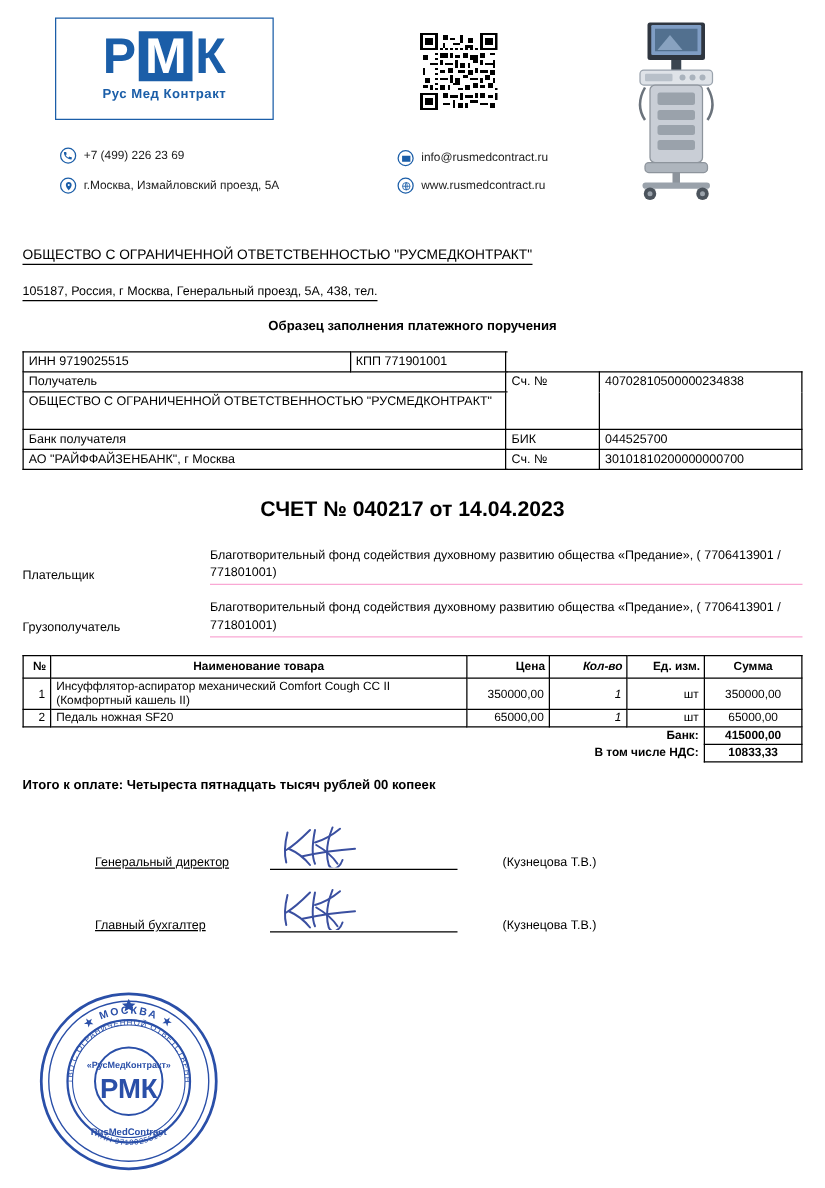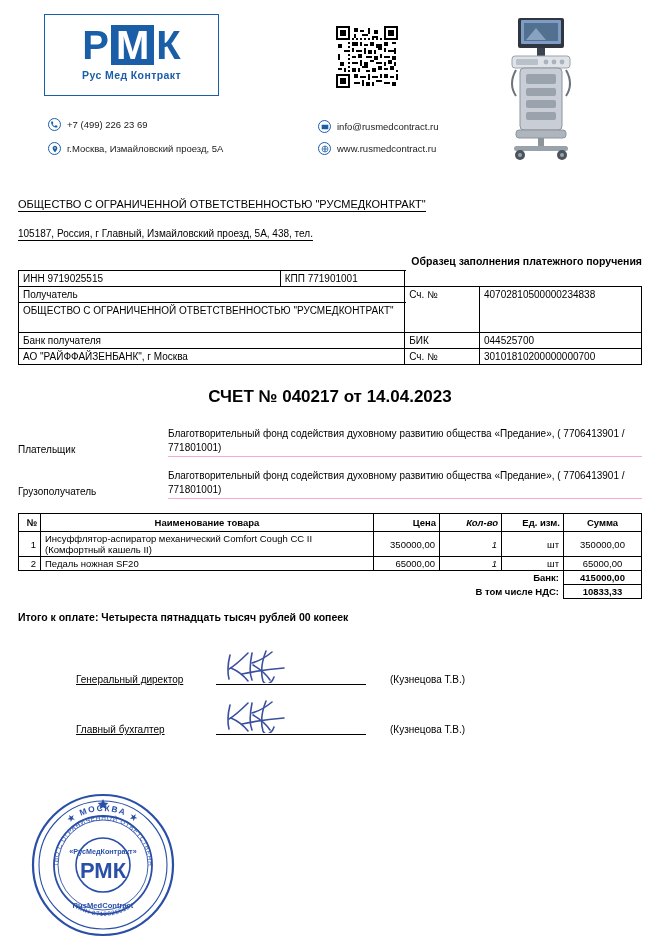--- a/index.html
+++ b/index.html
@@ -67,22 +67,22 @@
     margin-top: 28px;
     font-size: 11px; font-weight: normal;
     border-bottom: 1px solid #000; display: inline-block; padding-bottom: 1px;
   }
   .org-addr {
     margin-top: 16px; font-size: 10px;
     border-bottom: 1px solid #000; display: inline-block; padding-bottom: 1px;
   }
 
   .sample-title {
-    text-align: right; font-weight: bold; font-size: 10.5px;
-    margin-top: 14px; margin-bottom: 3px;
+    text-align: center; font-weight: bold; font-size: 10.5px;
+    margin-top: 14px; margin-bottom: 14px;
   }
 
   
   table { border-collapse: collapse; width: 100%; }
   .pay-t { font-size: 10px; }
   .pay-t td { border: 1px solid #000; padding: 2px 4px; vertical-align: top; height: 15px; }
   .pay-t .tall { height: 30px; }
 
   
   .inv-title {
@@ -115,21 +115,21 @@
   .tot-row td { border: none; text-align: right; font-weight: bold; padding: 1px 4px; }
   .tot-row td.boxed { border: 1px solid #000; margin-top: 24px; }
 
   .total-words { font-weight: bold; font-size: 10.5px; margin-top: 12px; }
 
   
   .sig-block { margin-top: 26px; position: relative; }
   .sig-row { display: flex; align-items: flex-end; height: 36px; position: relative; }
   .sig-title { width: 140px; margin-left: 58px; font-size: 10px; text-decoration: underline; }
   .sig-line { width: 150px; border-bottom: 1px solid #000; position: relative; height: 16px; }
-  .sig-name { margin-left: 24px; font-size: 10px; }
+  .sig-name { margin-left: 36px; font-size: 10px; }
   .scribble { position: absolute; left: 6px; top: -20px; }
 
   
   .stamp { position: absolute; left: 28px; top: 790px; width: 150px; height: 150px; }
 </style>
 </head>
 <body>
 
 <div class="page">
 
@@ -247,21 +247,21 @@
         <circle cx="24" cy="141" r="5" fill="#4b535c"></circle>
         <circle cx="66" cy="141" r="5" fill="#4b535c"></circle>
         <circle cx="24" cy="141" r="2" fill="#9aa2ab"></circle>
         <circle cx="66" cy="141" r="2" fill="#9aa2ab"></circle>
       </svg>
     </div>
   </div>
 
   <div>
     <div class="org-name">ОБЩЕСТВО С ОГРАНИЧЕННОЙ ОТВЕТСТВЕННОСТЬЮ "РУСМЕДКОНТРАКТ"</div>
-    <div class="org-addr">105187, Россия, г Главный, Измайловский проезд, 5А, 438, тел.</div>
+    <div class="org-addr">105187, Россия, г Москва, Генеральный проезд, 5А, 438, тел.</div>
   </div>
 
   <div class="sample-title">Образец заполнения платежного поручения</div>
 
   <table class="pay-t">
     <tbody>
         <tr>
       <td colspan="2" style="width:42%">ИНН 9719025515</td>
       <td colspan="2" style="width:20%">КПП 771901001</td>
       <td style="border:none"></td>

